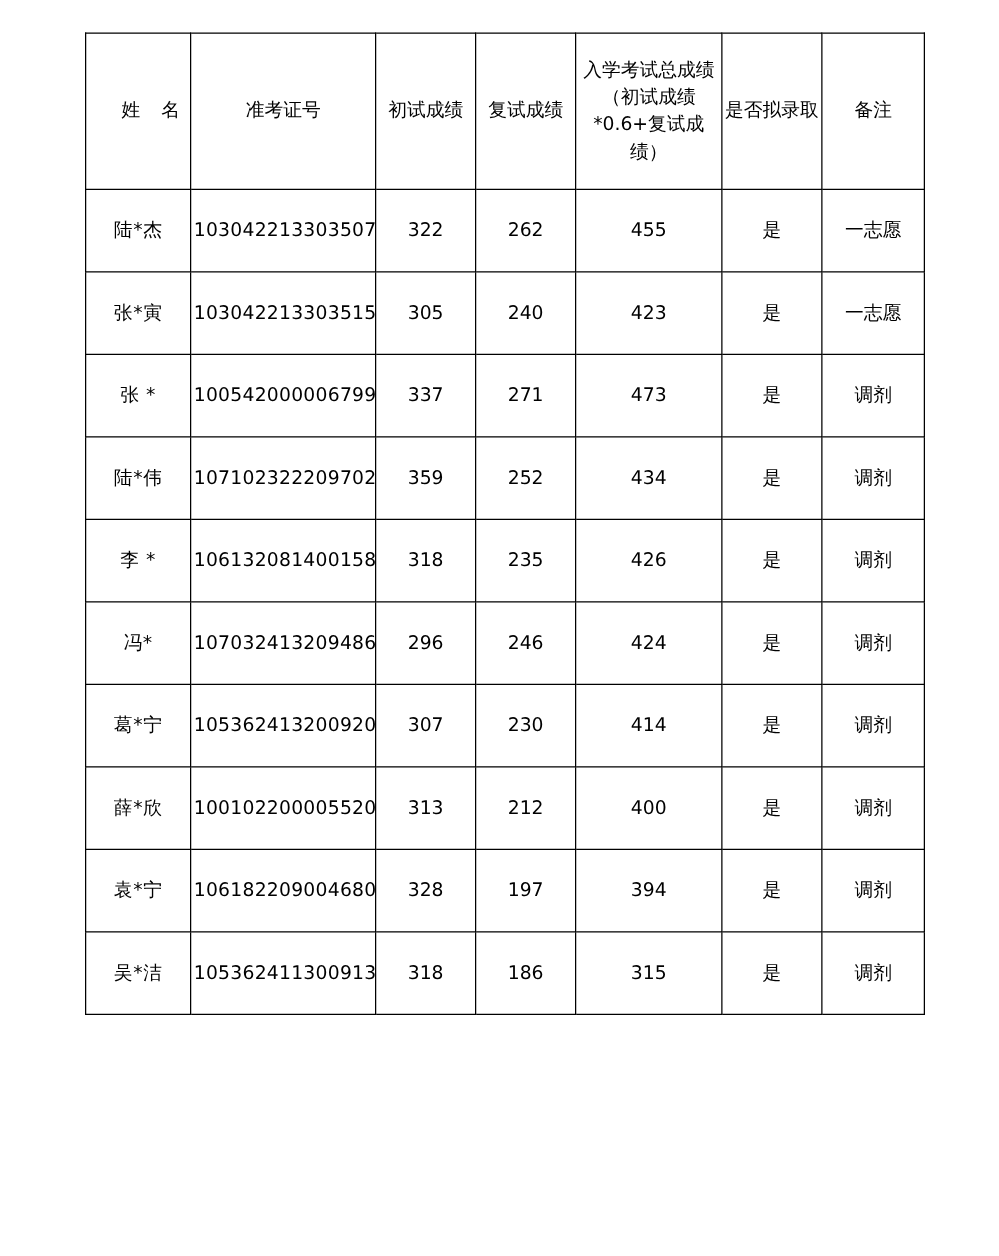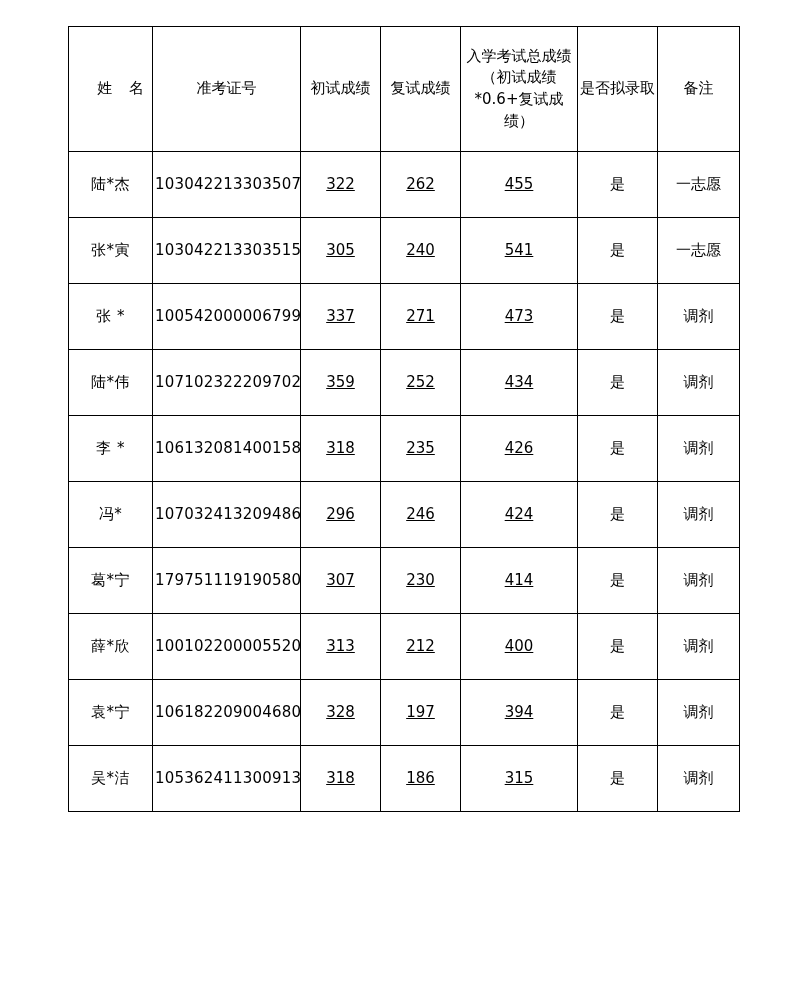--- a/index.html
+++ b/index.html
@@ -65,21 +65,20 @@
   td.name {
     font-size: 16px;
     letter-spacing: 0.5px;
   }
   td.idnum {
     font-size: 15px;
     letter-spacing: 0.2px;
   }
   td.score, td.total {
     font-size: 15px;
-    text-decoration: underline;
   }
   td.admit, td.note {
     font-size: 15px;
   }
   .hdr-name {
     letter-spacing: 6px;
     padding-left: 6px;
     text-align: right;
   }
 </style>
@@ -131,21 +130,21 @@
             <td class="score">262</td>
             <td class="total">455</td>
             <td class="admit">是</td>
             <td class="note">一志愿</td>
           </tr>
           <tr>
             <td class="name">张*寅</td>
             <td class="idnum">103042213303515</td>
             <td class="score">305</td>
             <td class="score">240</td>
-            <td class="total">541</td>
+            <td class="total">423</td>
             <td class="admit">是</td>
             <td class="note">一志愿</td>
           </tr>
           <tr>
             <td class="name">张 *</td>
             <td class="idnum">100542000006799</td>
             <td class="score">337</td>
             <td class="score">271</td>
             <td class="total">473</td>
             <td class="admit">是</td>
@@ -173,21 +172,21 @@
             <td class="name">冯*</td>
             <td class="idnum">107032413209486</td>
             <td class="score">296</td>
             <td class="score">246</td>
             <td class="total">424</td>
             <td class="admit">是</td>
             <td class="note">调剂</td>
           </tr>
           <tr>
             <td class="name">葛*宁</td>
-            <td class="idnum">179751119190580</td>
+            <td class="idnum">105362413200920</td>
             <td class="score">307</td>
             <td class="score">230</td>
             <td class="total">414</td>
             <td class="admit">是</td>
             <td class="note">调剂</td>
           </tr>
           <tr>
             <td class="name">薛*欣</td>
             <td class="idnum">100102200005520</td>
             <td class="score">313</td>

